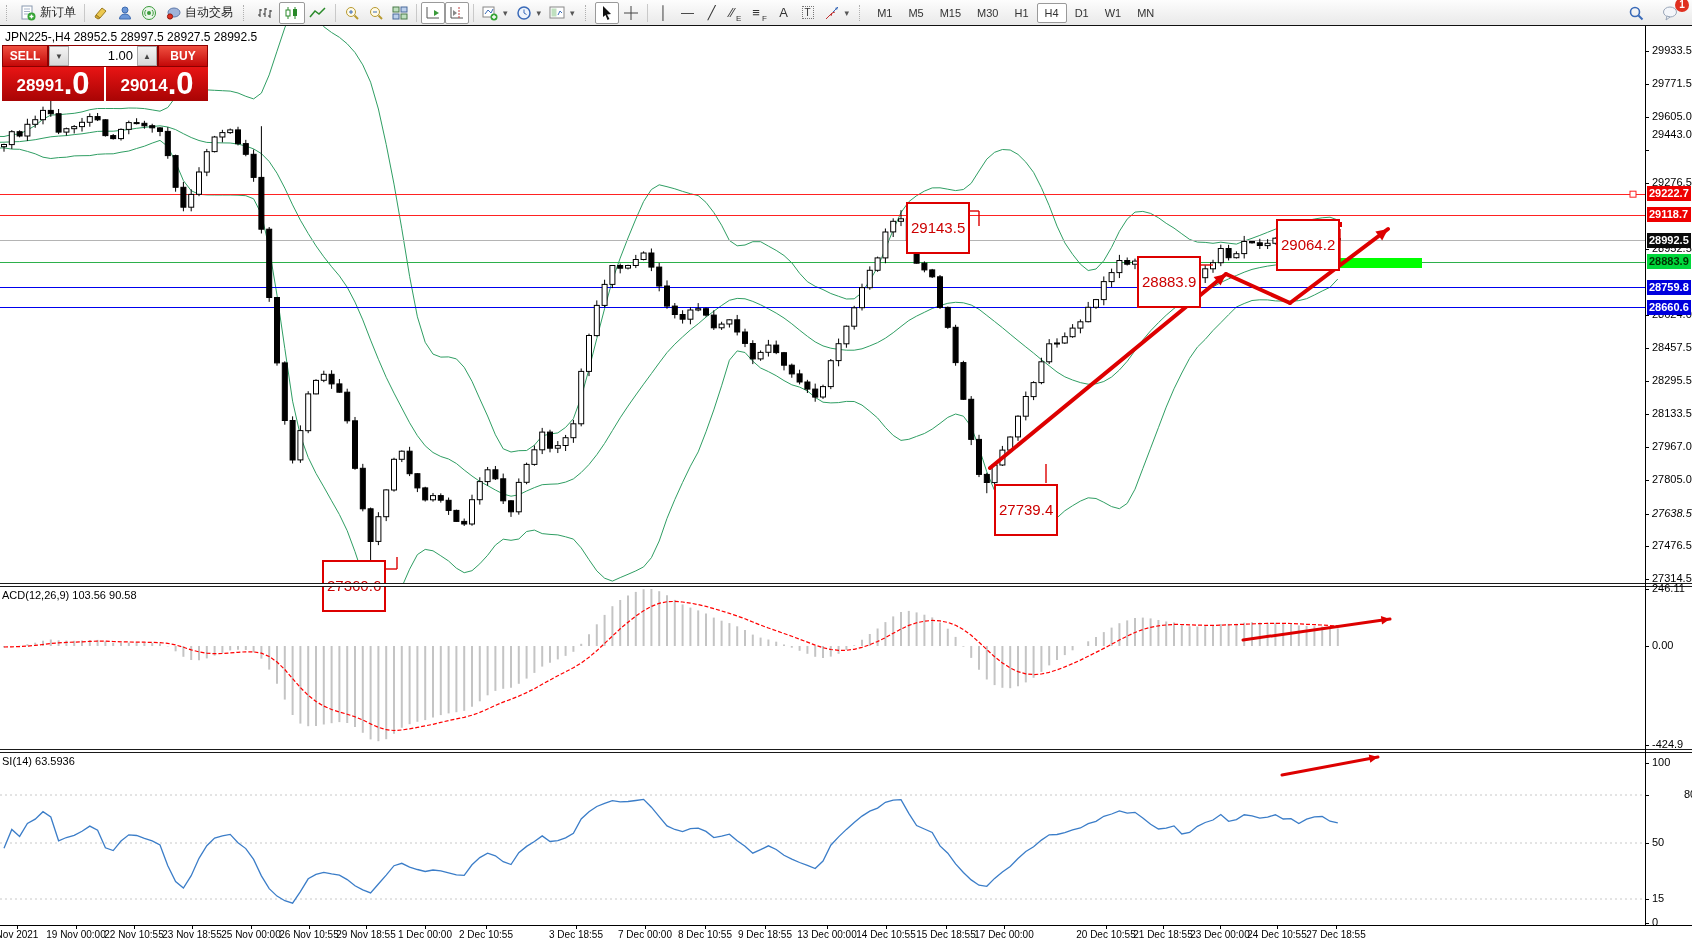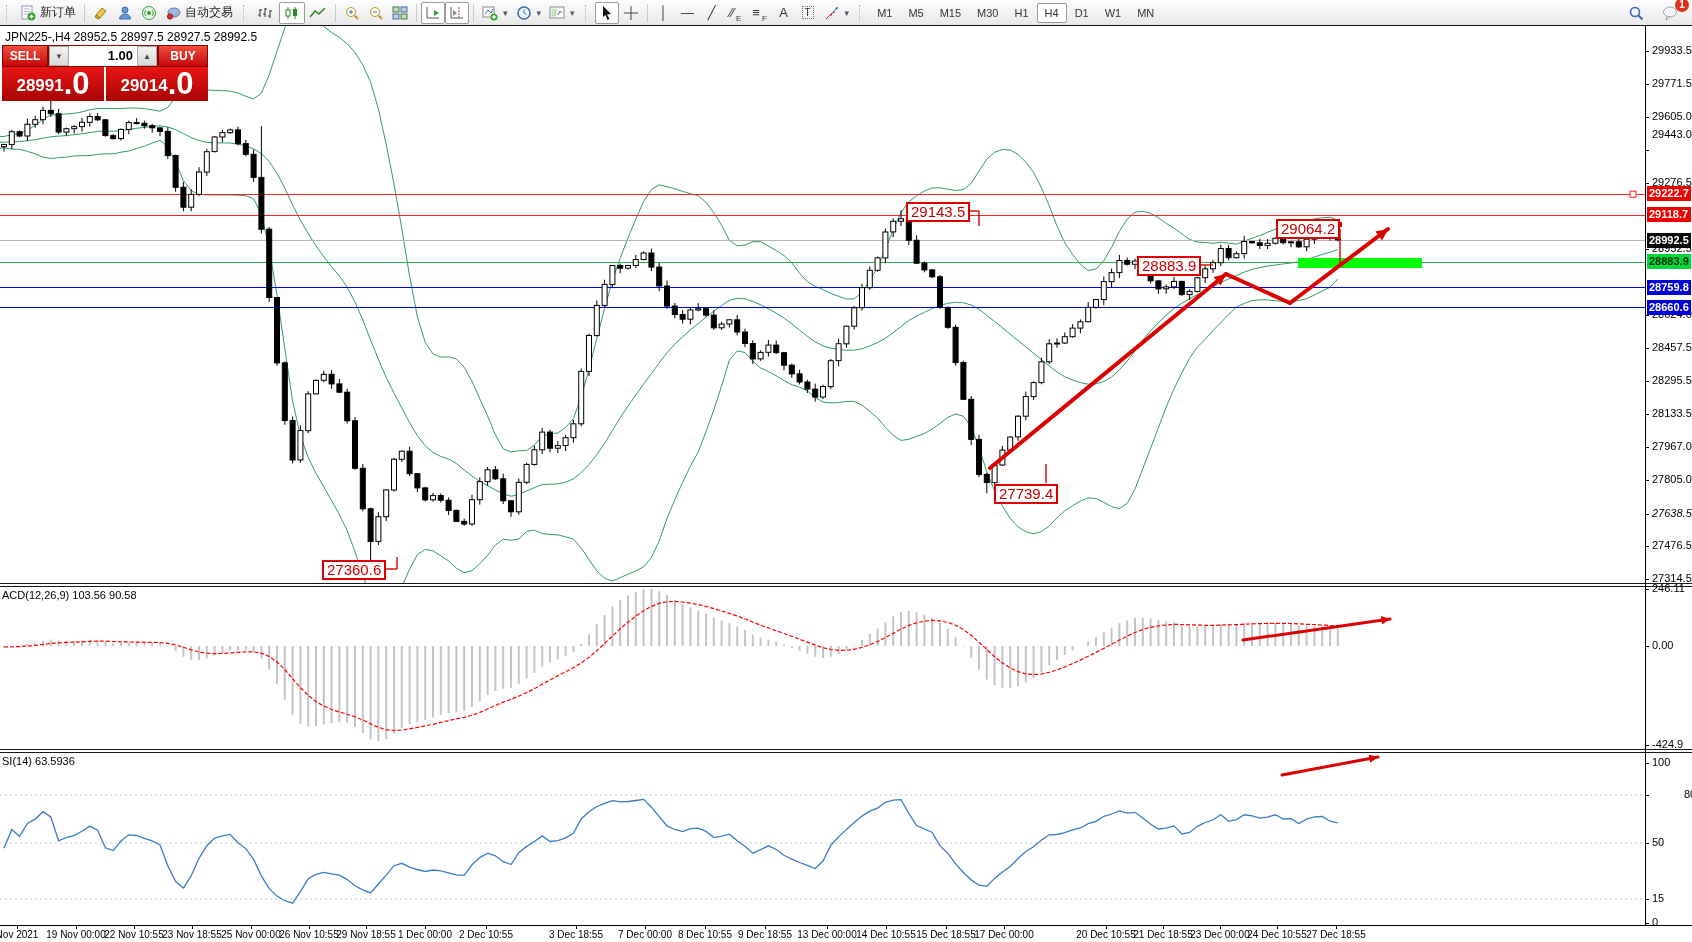--- a/index.html
+++ b/index.html
@@ -22,21 +22,21 @@
   .tf{font-size:11px;color:#333;padding:3px 7px;border:1px solid transparent;border-radius:2px;}
   .tf.on{background:#fff;border:1px solid #9a9a9a;}
   #tb-right{position:absolute;right:8px;top:0;height:26px;display:flex;align-items:center;gap:10px;}
   #badge{position:absolute;right:-6px;top:-5px;background:#e03020;color:#fff;border-radius:50%;
     width:14px;height:14px;font-size:10px;font-weight:bold;text-align:center;line-height:14px;}
   .tbox{border:1px dotted #777;font-size:10px;padding:0 2px;color:#333;}
   
   #plot-svg{position:absolute;left:0;top:26px;z-index:1;}
   #plot-overlay{position:absolute;left:0;top:26px;width:1645px;height:899px;z-index:8;pointer-events:none;}
   .ann{position:absolute;border:2px solid #dd0000;color:#cc0000;background:#fff;
-    font-size:15px;line-height:16px;height:16px;padding:0 3px;pointer-events:auto;}
+    font-size:15px;line-height:16px;height:16px;padding:16px 3px;pointer-events:auto;}
   #chart-title{position:absolute;left:5px;top:30px;font-size:12px;color:#000;z-index:9;}
   #macd-label{position:absolute;left:2px;top:589px;font-size:11px;color:#000;z-index:9;}
   #rsi-label{position:absolute;left:2px;top:755px;font-size:11px;color:#000;z-index:9;}
   .divider{position:absolute;left:0;width:1692px;height:2px;background:#fff;
     border-top:1px solid #1a1a1a;border-bottom:1px solid #1a1a1a;z-index:10;}
   #vaxis{position:absolute;left:1645px;top:26px;width:1px;height:899px;background:#000;z-index:11;}
   #price-axis{position:absolute;left:1645px;top:26px;width:47px;height:899px;z-index:12;}
   #price-axis .tick{position:absolute;left:7px;font-size:11px;color:#000;white-space:nowrap;}
   #price-axis .dash{position:absolute;left:0;width:4px;height:1px;background:#000;}
   #price-axis .plabel{position:absolute;left:2px;width:44px;height:15px;line-height:15px;
@@ -47,21 +47,21 @@
   .ttick{position:absolute;top:0;width:1px;height:3px;background:#000;}
   
   #trade-panel{position:absolute;left:2px;top:45px;width:206px;z-index:20;font-weight:bold;}
   .tp-row1{display:flex;height:22px;}
   .tp-sell,.tp-buy{background:linear-gradient(#f05040,#c40808);color:#fff;font-size:12px;
     display:flex;align-items:center;justify-content:center;border:1px solid #8d0000;box-sizing:border-box;}
   .tp-sell{width:46px;}.tp-buy{width:50px;}
   .tp-spin{flex:1;display:flex;background:#fff;border:1px solid #8d0000;box-sizing:border-box;}
   .sp-btn{width:18px;background:linear-gradient(#f4f4f4,#d8d8d8);border:1px solid #aaa;
     font-size:8px;color:#444;display:flex;align-items:center;justify-content:center;}
-  .sp-val{flex:1;text-align:right;font-size:13px;color:#000;padding:2px 4px 0 8px;font-weight:bold;}
+  .sp-val{flex:1;text-align:right;font-size:13px;color:#000;padding:2px 4px 0 8px;font-weight:normal;}
   .tp-row2{display:flex;height:34px;gap:2px;margin-top:0;}
   .tp-price{flex:1;background:linear-gradient(#e81414,#a80404);color:#fff;display:flex;
     align-items:flex-end;justify-content:center;padding-bottom:2px;}
   .tp-price span{font-size:17px;line-height:26px;}
   .tp-price b{font-size:31px;line-height:31px;font-weight:bold;}
 </style>
 </head>
 <body>
 
 <div id="toolbar">

